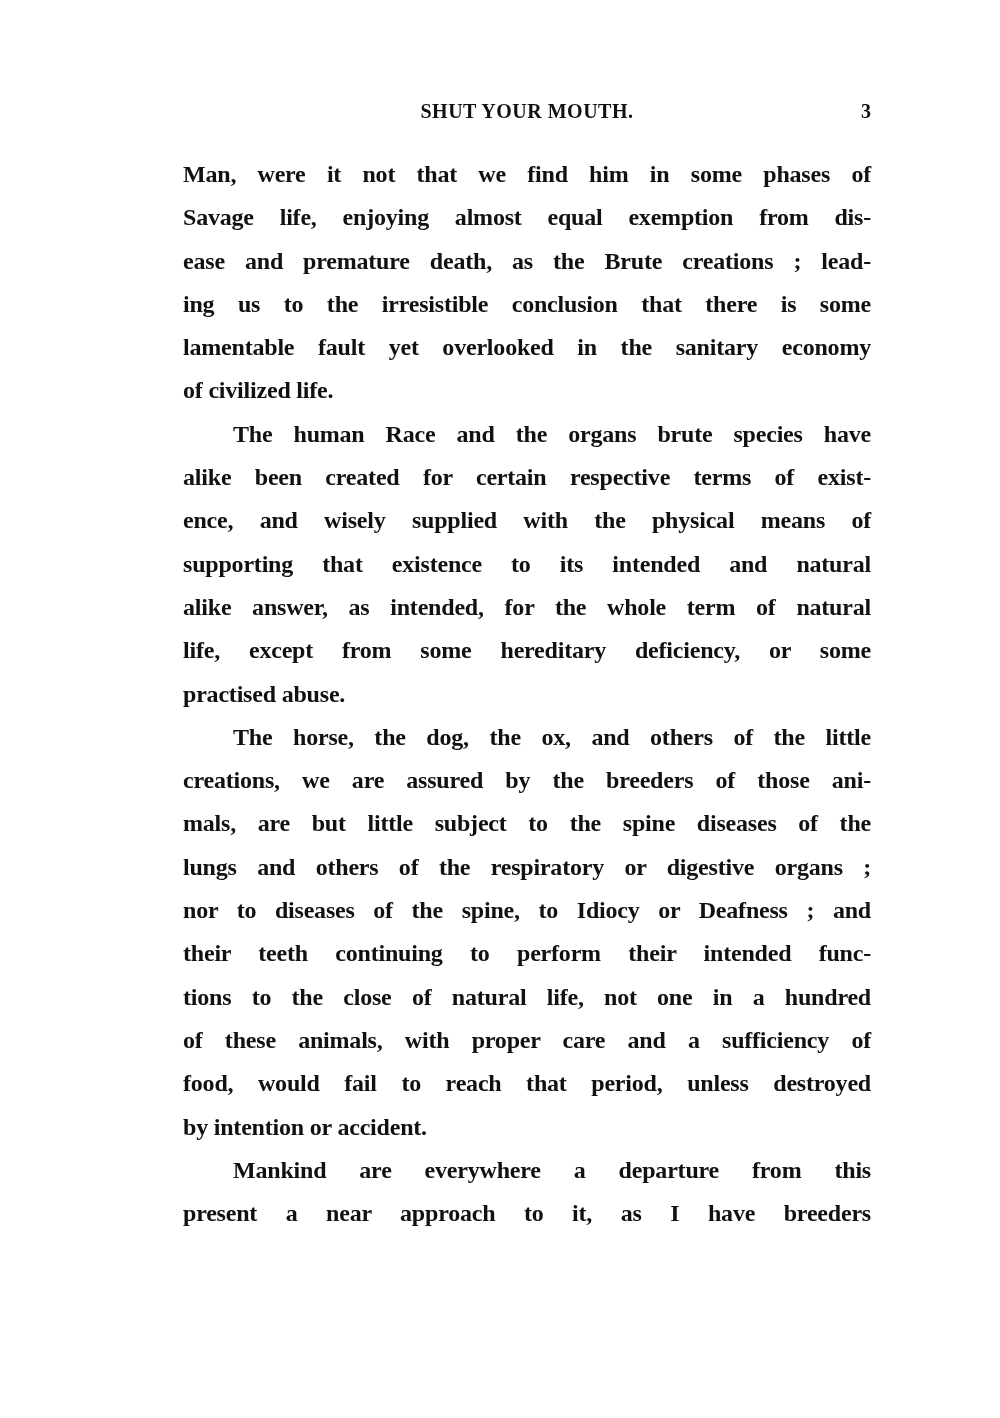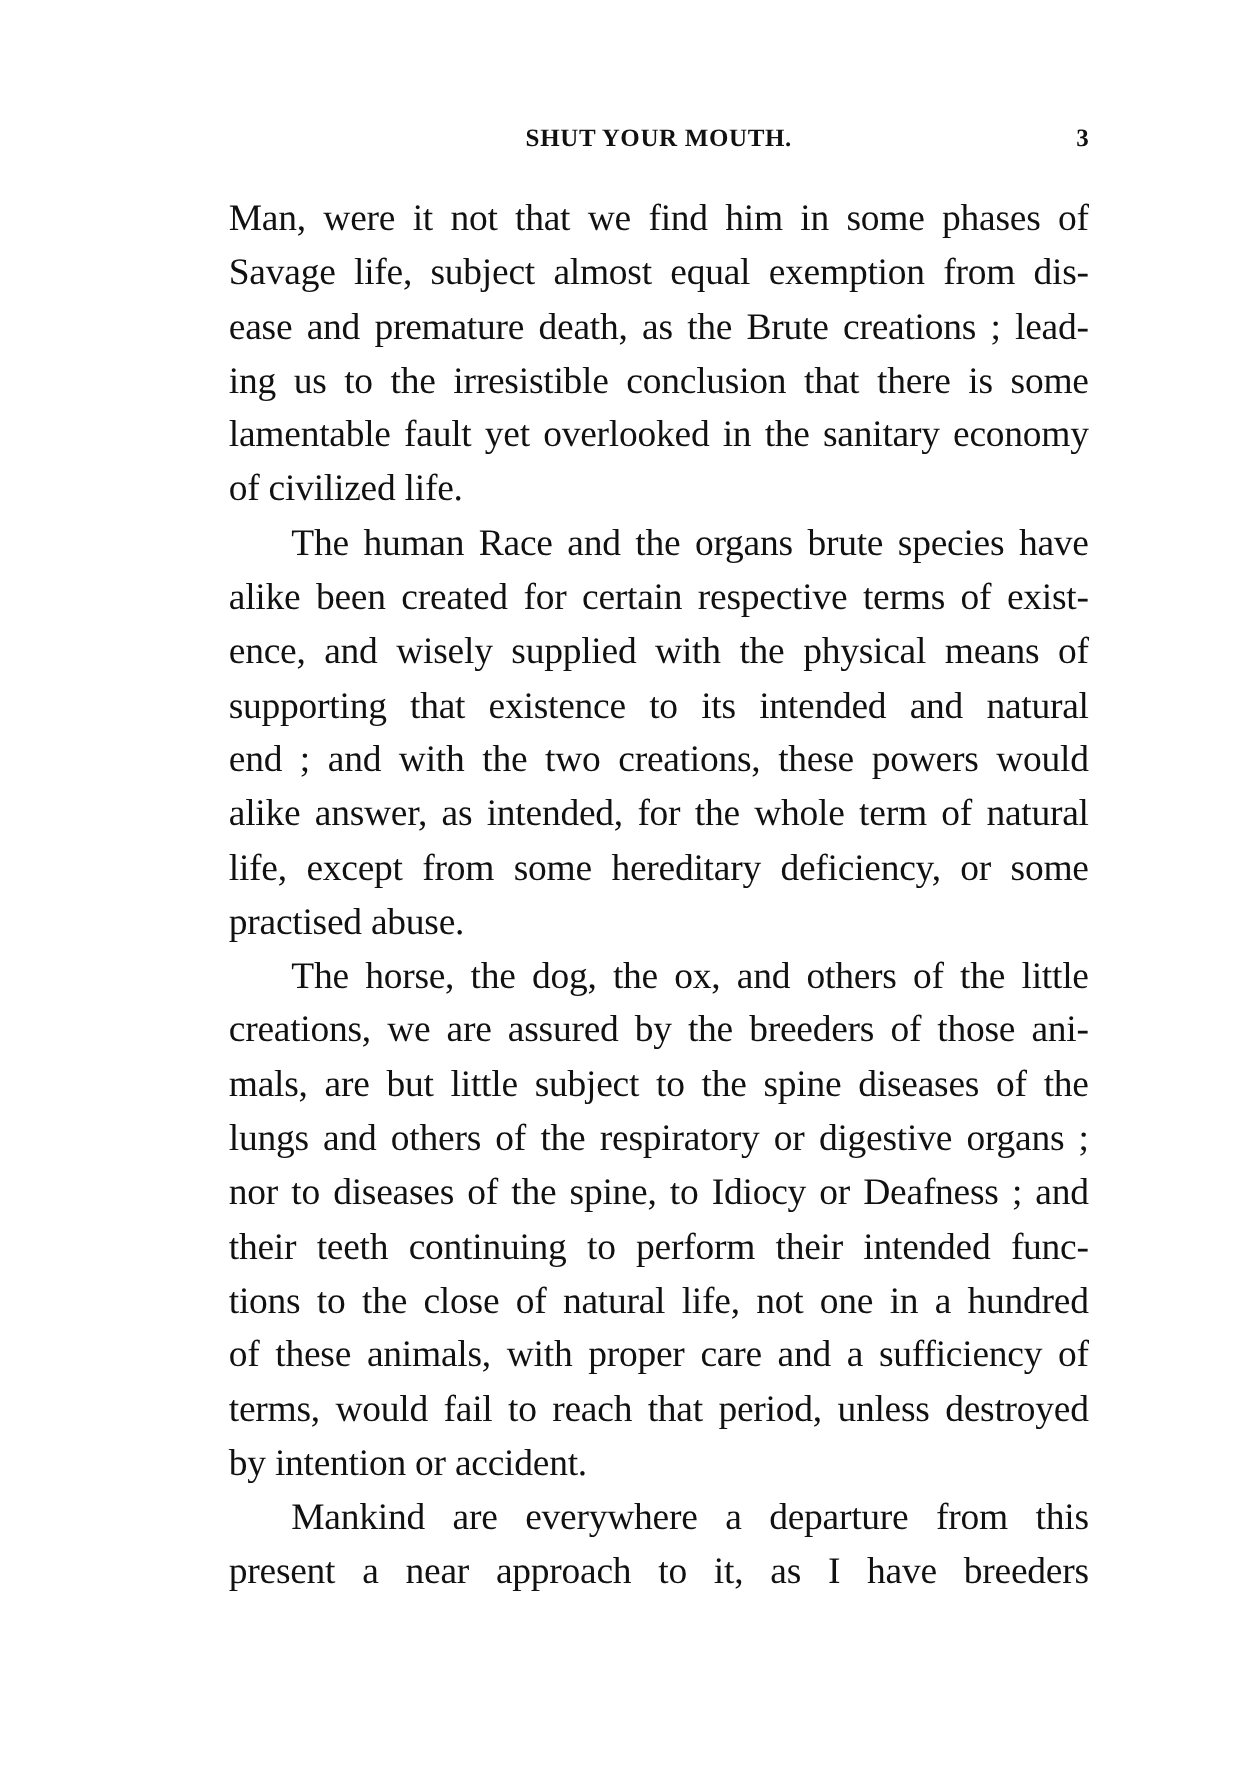--- a/index.html
+++ b/index.html
@@ -52,22 +52,22 @@
       left: 183px;
       width: 688px;
     }
     .para {
       margin: 0 0 0 0;
     }
     .line {
       display: block;
       height: 43.3px;
       line-height: 43.3px;
-      font-size: 30px;
-      font-weight: normal;
+      font-size: 24px;
+      font-weight: bold;
       white-space: nowrap;
       text-align: justify;
       text-align-last: justify;
       letter-spacing: -0.2px;
     }
     .line.last {
       text-align-last: left;
     }
     .line.indent {
       padding-left: 50px;
@@ -78,48 +78,47 @@
 
 <div class="page">
   <div class="running-head">
     <span class="running-title">SHUT YOUR MOUTH.</span>
     <span class="page-number">3</span>
   </div>
 
   <div class="body-text">
     <div class="para">
       <span class="line">Man, were it not that we find him in some phases of</span>
-      <span class="line">Savage life, subject almost equal exemption from dis-</span>
+      <span class="line">Savage life, enjoying almost equal exemption from dis-</span>
       <span class="line">ease and premature death, as the Brute creations ; lead-</span>
       <span class="line">ing us to the irresistible conclusion that there is some</span>
       <span class="line">lamentable fault yet overlooked in the sanitary economy</span>
       <span class="line last">of civilized life.</span>
     </div>
 
     <div class="para">
       <span class="line indent">The human Race and the organs brute species have</span>
       <span class="line">alike been created for certain respective terms of exist-</span>
       <span class="line">ence, and wisely supplied with the physical means of</span>
       <span class="line">supporting that existence to its intended and natural</span>
-      <span class="line">end ; and with the two creations, these powers would</span>
       <span class="line">alike answer, as intended, for the whole term of natural</span>
       <span class="line">life, except from some hereditary deficiency, or some</span>
       <span class="line last">practised abuse.</span>
     </div>
 
     <div class="para">
       <span class="line indent">The horse, the dog, the ox, and others of the little</span>
       <span class="line">creations, we are assured by the breeders of those ani-</span>
       <span class="line">mals, are but little subject to the spine diseases of the</span>
       <span class="line">lungs and others of the respiratory or digestive organs ;</span>
       <span class="line">nor to diseases of the spine, to Idiocy or Deafness ; and</span>
       <span class="line">their teeth continuing to perform their intended func-</span>
       <span class="line">tions to the close of natural life, not one in a hundred</span>
       <span class="line">of these animals, with proper care and a sufficiency of</span>
-      <span class="line">terms, would fail to reach that period, unless destroyed</span>
+      <span class="line">food, would fail to reach that period, unless destroyed</span>
       <span class="line last">by intention or accident.</span>
     </div>
 
     <div class="para">
       <span class="line indent">Mankind are everywhere a departure from this</span>
       <span class="line">present a near approach to it, as I have breeders</span>
     </div>
   </div>
 </div>
 

